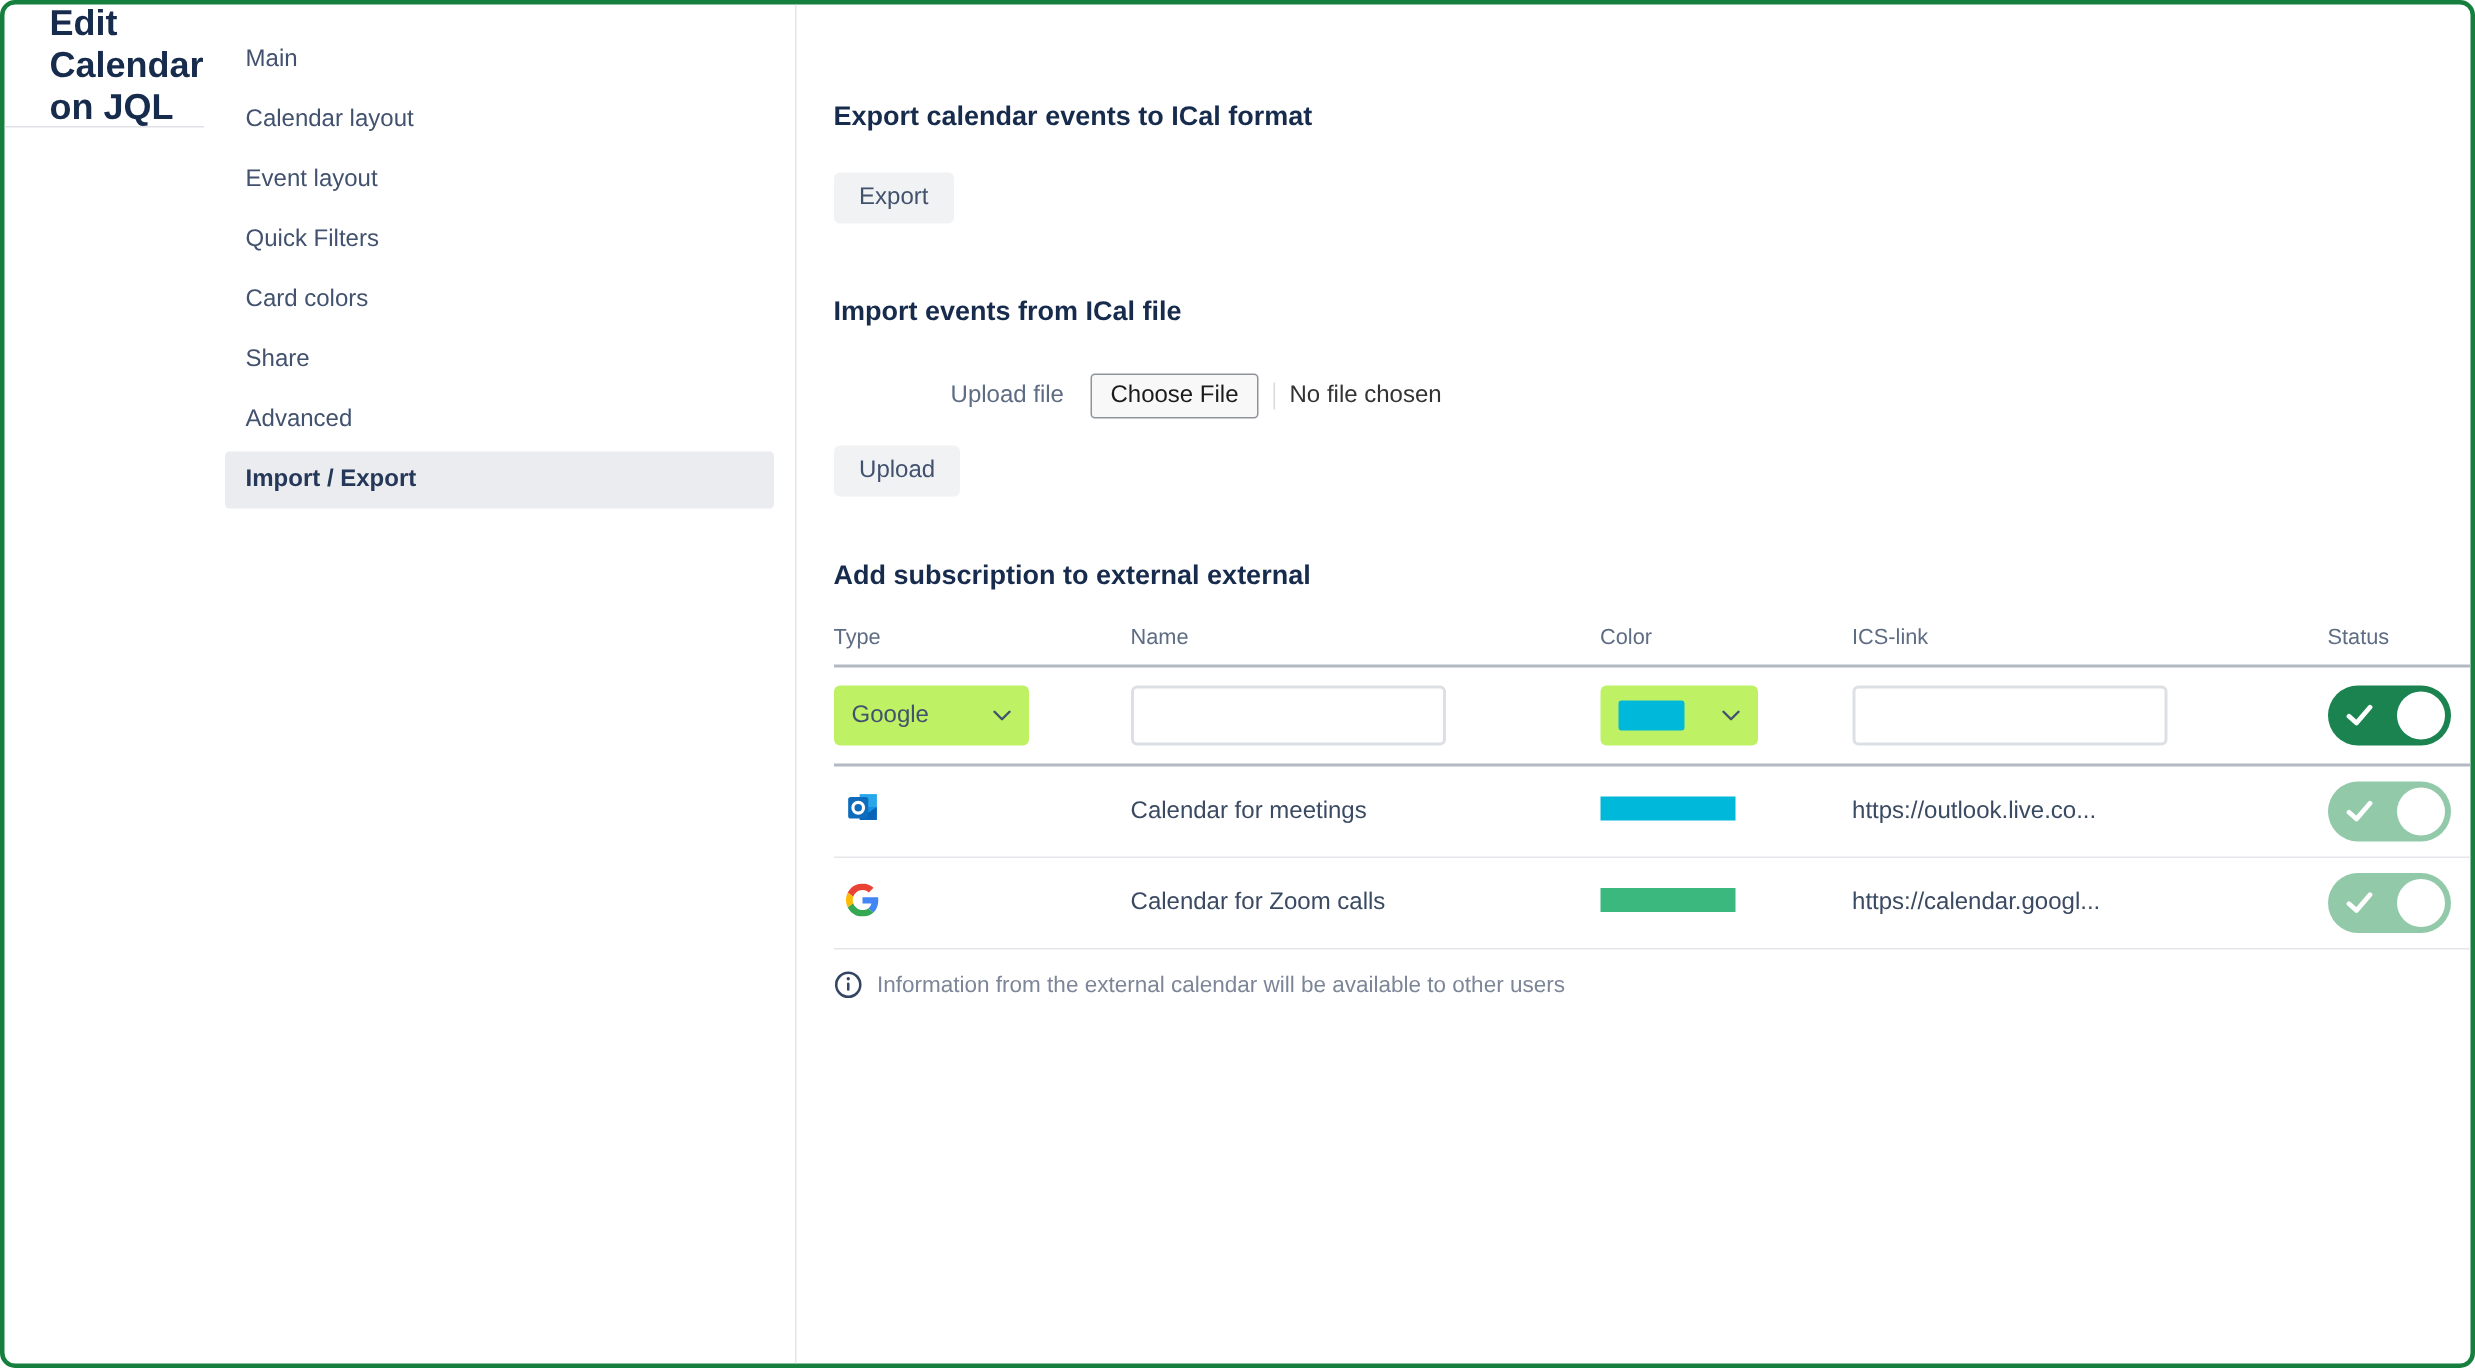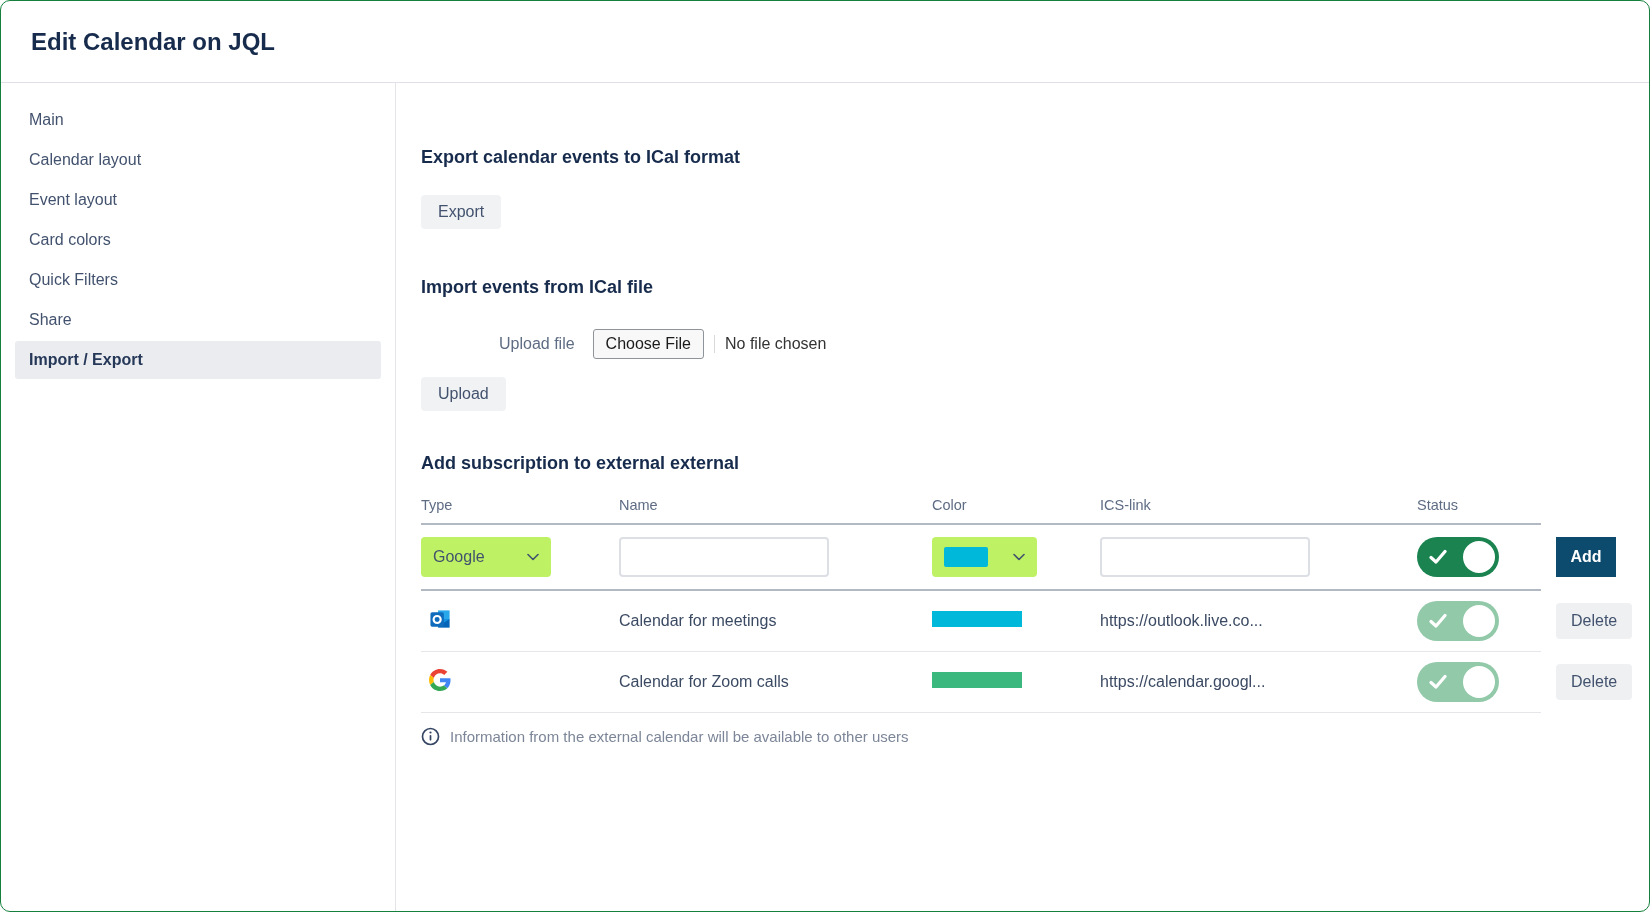--- a/index.html
+++ b/index.html
@@ -1,20 +1,20 @@
 <!DOCTYPE html>
 <html><head>
 <meta charset="utf-8">
 <style>
   * { box-sizing: border-box; }
   html,body { margin:0; padding:0; background:#fff; }
   body { width:1650px; height:912px; font-family:"Liberation Sans", sans-serif; color:#172b4d; }
 
-  .dialog { width:1650px; height:912px; border:1px solid #15803d; border-radius:10px;
-            display:flex; flex-direction:column; overflow:hidden; background:#fff; }
+  .dialog { width:1650px; height:912px; border:3px solid #15803d; border-radius:10px;
+            display:flex; flex-direction:row; overflow:hidden; background:#fff; }
 
   
   .dlg-header { height:82px; flex:0 0 82px; border-bottom:1px solid #dfe1e6; display:flex; align-items:center; padding-left:30px; }
   .dlg-title { font-size:24px; font-weight:700; color:#172b4d; }
 
   
   .dlg-body { flex:1 1 auto; display:flex; overflow:hidden; }
   .sidebar { width:395px; flex:0 0 395px; border-right:1px solid #e3e5e9; padding-top:18px; }
   .side-item { margin:0 14px 2px 14px; padding:9px 0 9px 14px; font-size:16px; color:#42526e;
                border-radius:3px; cursor:pointer; line-height:20px; }
@@ -90,23 +90,24 @@
   <div class="dlg-header">
     <div class="dlg-title">Edit Calendar on JQL</div>
   </div>
 
   <div class="dlg-body">
 
     <div class="sidebar">
       <div class="side-item">Main</div>
       <div class="side-item">Calendar layout</div>
       <div class="side-item">Event layout</div>
+      <div class="side-item">Quick Filters</div>
       <div class="side-item">Card colors</div>
-      <div class="side-item">Quick Filters</div>
       <div class="side-item">Share</div>
+      <div class="side-item">Advanced</div>
       <div class="side-item selected">Import / Export</div>
     </div>
 
     <div class="main">
 
       <h2 class="section-heading">Export calendar events to ICal format</h2>
       <button class="btn-gray">Export</button>
 
       <h2 class="section-heading gap-import">Import events from ICal file</h2>
       <div class="upload-row">

